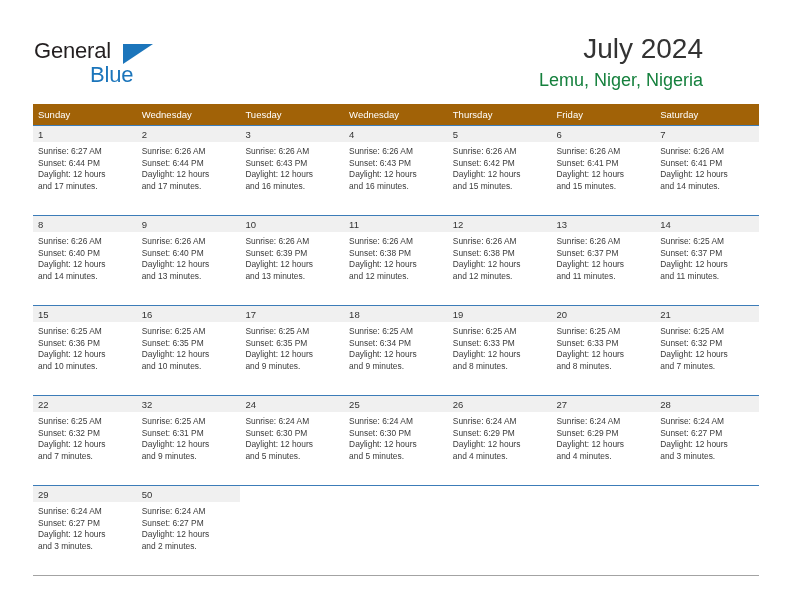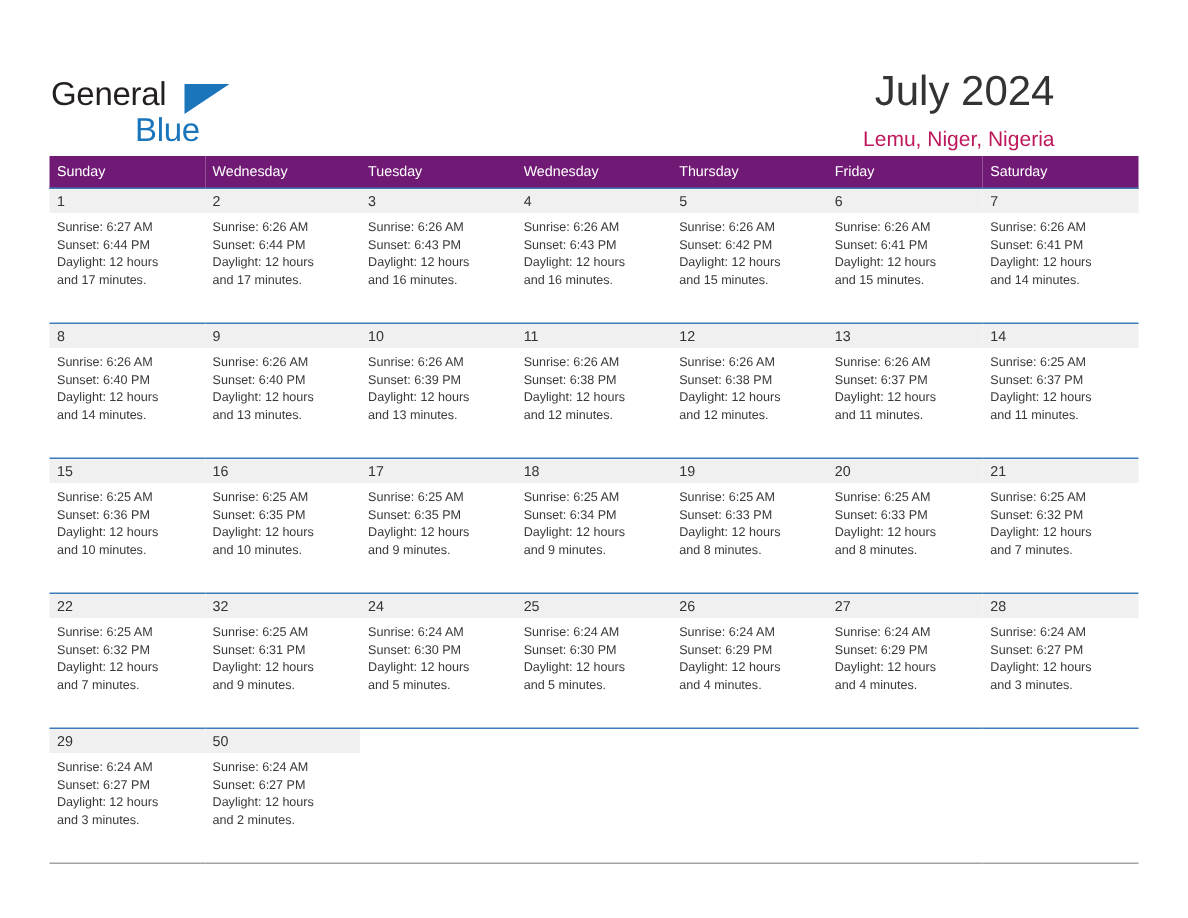--- a/index.html
+++ b/index.html
@@ -18,21 +18,21 @@
     position: relative;
     width: 792px;
     height: 612px;
     box-sizing: border-box;
   }
 
   
   .header {
     position: absolute;
     left: 0;
-    top: 16px;
+    top: 4px;
     width: 736px;
     height: 100px;
   }
   .logo {
     position: absolute;
     left: 34px;
     top: 34px;
     width: 140px;
     height: 48px;
   }
@@ -71,41 +71,41 @@
     text-align: right;
   }
   .cal-title {
     font-size: 28px;
     color: #333333;
     font-weight: normal;
     line-height: 34px;
     white-space: nowrap;
   }
   .cal-subtitle {
-    font-size: 14px;
-    color: #be185d;
+    font-size: 18px;
+    color: #15803d;
     line-height: 20px;
     margin-top: 4px;
     white-space: nowrap;
   }
 
   
   .calendar {
     position: absolute;
     left: 33px;
     top: 104px;
     width: 726px;
     border-collapse: collapse;
     table-layout: fixed;
   }
   .calendar col {
     width: 103.714px;
   }
   .dow-row th {
-    background: #701a75;
+    background: #a16207;
     color: #ffffff;
     font-size: 9.5px;
     font-weight: normal;
     text-align: left;
     padding: 5px 0 5px 5px;
     height: 10px;
     border: none;
   }
 
   .week-row td {

